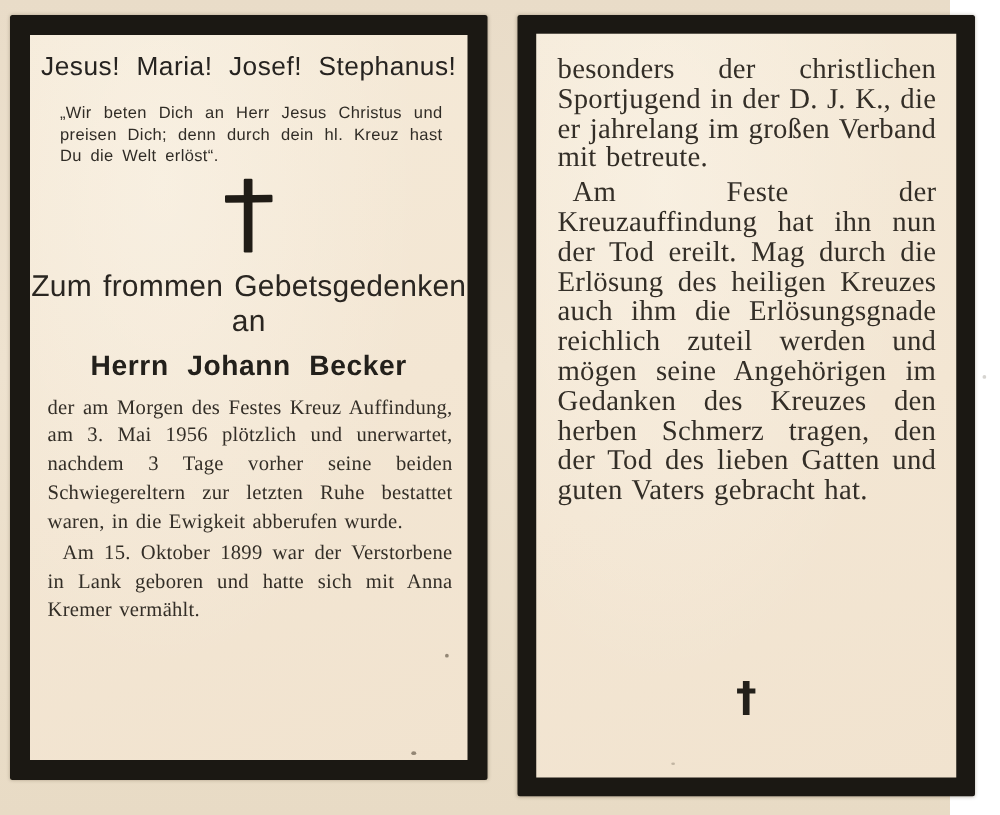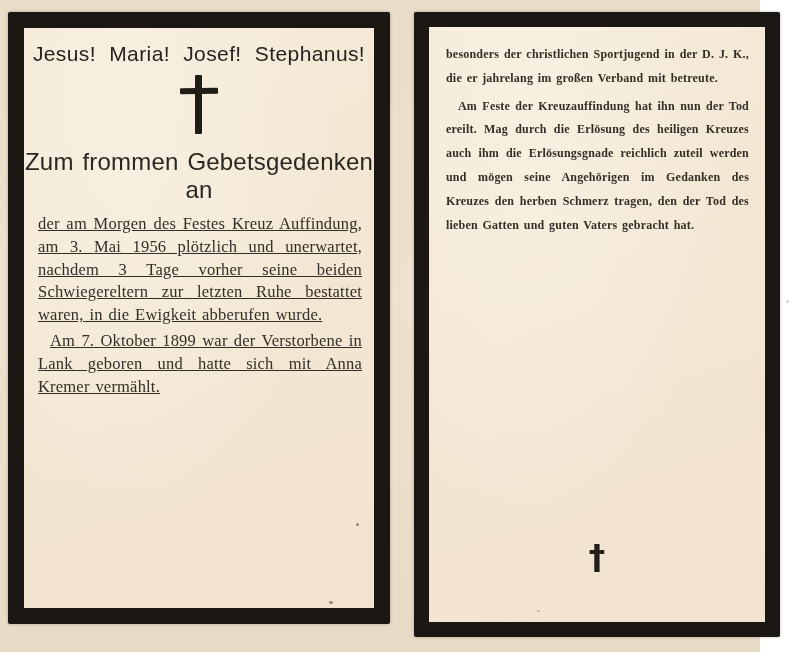--- a/index.html
+++ b/index.html
@@ -96,33 +96,31 @@
     color: #332e27;
     text-align: justify;
     margin: 0;
   }
   .page-left .body-par {
     margin: 0 12px 0 14px;
     font-size: 16.5px;
     line-height: 22.8px;
     word-spacing: 1.5px;
     letter-spacing: 0.2px;
-    text-decoration: underline;
   }
   .page-left .body-par.first { margin-top: 9px; }
   .page-left .body-par + .body-par { margin-top: 3px; }
 
   
   .page-right .body-par {
     margin: 0 16px 0 17px;
-    font-size: 12px;
+    font-size: 23px;
     line-height: 23.8px;
     word-spacing: 1.5px;
     letter-spacing: 0.2px;
-    font-weight: bold;
   }
   .page-right .body-par.first { margin-top: 16px; }
   .page-right .body-par + .body-par { margin-top: 4px; }
   .indent { text-indent: 12px; }
 
   .cross-small {
     position: absolute;
     left: 0; right: 0;
     bottom: 48px;
     text-align: center;
@@ -147,32 +145,34 @@
 </head>
 <body>
 
 <div class="scan">
 
   <div class="page page-left">
     <div class="paper">
 
       <div class="invocation">Jesus! Maria! Josef! Stephanus!</div>
 
+      <p class="quote">„Wir beten Dich an Herr Jesus Christus und preisen Dich; denn durch dein hl. Kreuz hast Du die Welt erlöst“.</p>
 
       <div class="cross-large">
         <div class="bar-v"></div>
         <div class="bar-h"></div>
       </div>
 
       <div class="dedication">Zum frommen Gebetsgedenken an</div>
 
+      <div class="deceased-name">Herrn Johann Becker</div>
 
       <p class="body-par first">der am Morgen des Festes Kreuz Auffindung, am 3. Mai 1956 plötzlich und unerwartet, nachdem 3 Tage vorher seine beiden Schwiegereltern zur letzten Ruhe bestattet waren, in die Ewigkeit abberufen wurde.</p>
 
-      <p class="body-par indent">Am 7. Oktober 1899 war der Verstorbene in Lank geboren und hatte sich mit Anna Kremer vermählt.</p>
+      <p class="body-par indent">Am 15. Oktober 1899 war der Verstorbene in Lank geboren und hatte sich mit Anna Kremer vermählt.</p>
 
 
     </div>
   </div>
 
   <div class="page page-right">
     <div class="paper">
 
       <p class="body-par first">besonders der christlichen Sportjugend in der D. J. K., die er jahrelang im großen Verband mit betreute.</p>
 

